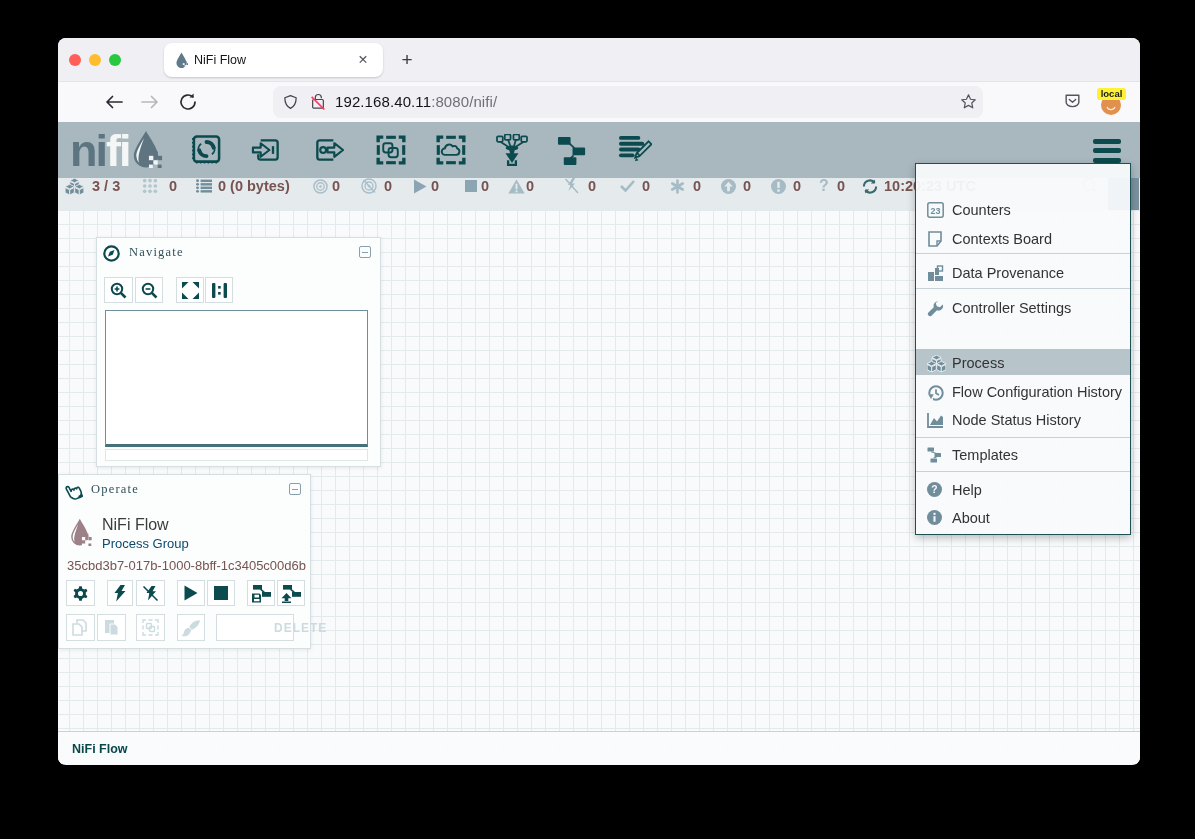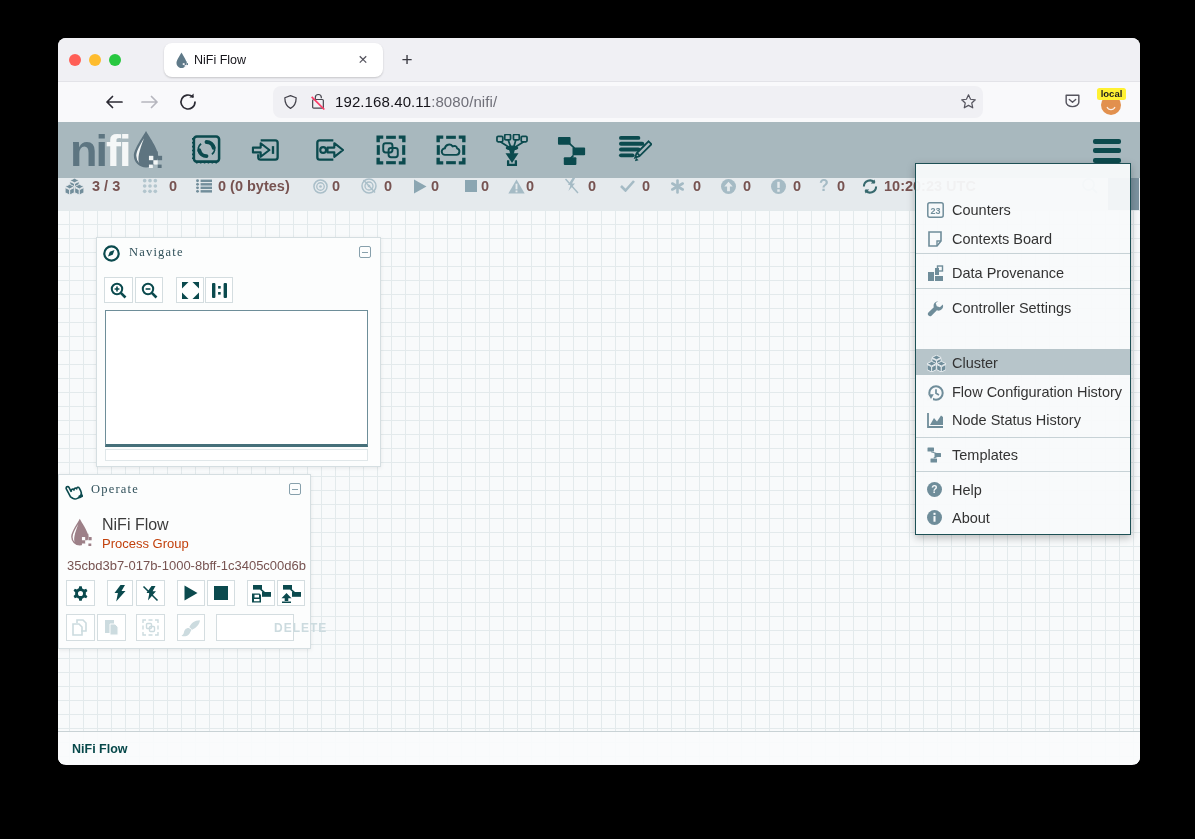--- a/index.html
+++ b/index.html
@@ -434,21 +434,21 @@
             <rect x="45" y="62" width="9" height="9"></rect>
             <rect x="36" y="71" width="8" height="7"></rect>
           </g>
           <g fill="#9d8088">
             <rect x="45" y="44" width="9" height="9"></rect>
             <rect x="54" y="53" width="9" height="9"></rect>
             <rect x="54" y="71" width="8" height="7"></rect>
           </g>
         </svg>
       <div style="position:absolute;left:43px;top:41px;font-size:16px;color:#3c3c3c;">NiFi Flow</div>
-      <div style="position:absolute;left:43px;top:61px;font-size:13px;color:#c2410c;text-align:center;">Process Group</div>
+      <div style="position:absolute;left:43px;top:61px;font-size:13px;color:#0c4a6e;text-align:center;">Process Group</div>
       <div style="position:absolute;left:8px;top:83px;font-size:13px;color:#775351;">35cbd3b7-017b-1000-8bff-1c3405c00d6b</div>
       <div class="nbtn" style="left:7px;top:105px;width:29px;height:26px">
           <svg width="17" height="17" viewBox="0 0 20 20">
             <path fill="#0b4a4e" d="M8.5 0 h3 l0.5 2.6 a7.5 7.5 0 0 1 2.2 1.3 l2.5 -0.9 l1.5 2.6 l-2 1.7 a7.5 7.5 0 0 1 0 2.6 l2 1.7 l-1.5 2.6 l-2.5 -0.9 a7.5 7.5 0 0 1 -2.2 1.3 L11.5 17 h-3 l-0.5 -2.6 a7.5 7.5 0 0 1 -2.2 -1.3 l-2.5 0.9 l-1.5 -2.6 l2 -1.7 a7.5 7.5 0 0 1 0 -2.6 l-2 -1.7 l1.5 -2.6 l2.5 0.9 a7.5 7.5 0 0 1 2.2 -1.3 Z M10 5.5 a3 3 0 1 0 0 6 a3 3 0 1 0 0 -6 Z" transform="translate(0,1.5)"></path>
           </svg>
         </div>
       <div class="nbtn" style="left:48px;top:105px;width:26px;height:26px">
           <svg width="12" height="17" viewBox="0 0 12 17">
             <path d="M6.5 0 L0.5 8 h3.4 L2.2 16.5 L11.5 6 H7.5 L11 0 Z" fill="#0b4a4e"></path>
           </svg>
@@ -578,21 +578,21 @@
               <path d="M-4.6 -0.9 L0 1.4 V6.6 L-4.6 4.3 Z"></path>
               <path d="M4.6 -0.9 L0 1.4 V6.6 L4.6 4.3 Z"></path>
             </g>
           </defs>
           <g fill="#6f8d9a" stroke="#eef2f4" stroke-width="0.9">
             <use href="#cb2" x="9.5" y="4.3"></use>
             <use href="#cb2" x="4.7" y="10.4"></use>
             <use href="#cb2" x="14.3" y="10.4"></use>
           </g>
         </svg>
-        <span>Cluster</span>
+        <span>Process</span>
       </div>
     <div class="mi" style="top:214px">
         <svg width="18" height="18" viewBox="0 0 18 18">
           <circle cx="9" cy="9" r="6.7" fill="none" stroke="#6f8d9a" stroke-width="2"></circle>
           <rect x="0" y="10.5" width="6" height="6" fill="#f6f8f9"></rect>
           <path d="M1.2 10.2 L6.8 10.2 L4 15 Z" fill="#6f8d9a"></path>
           <path d="M9 5.2 V9.3 L12 11" fill="none" stroke="#6f8d9a" stroke-width="1.7"></path>
         </svg>
         <span>Flow Configuration History</span>
       </div>

